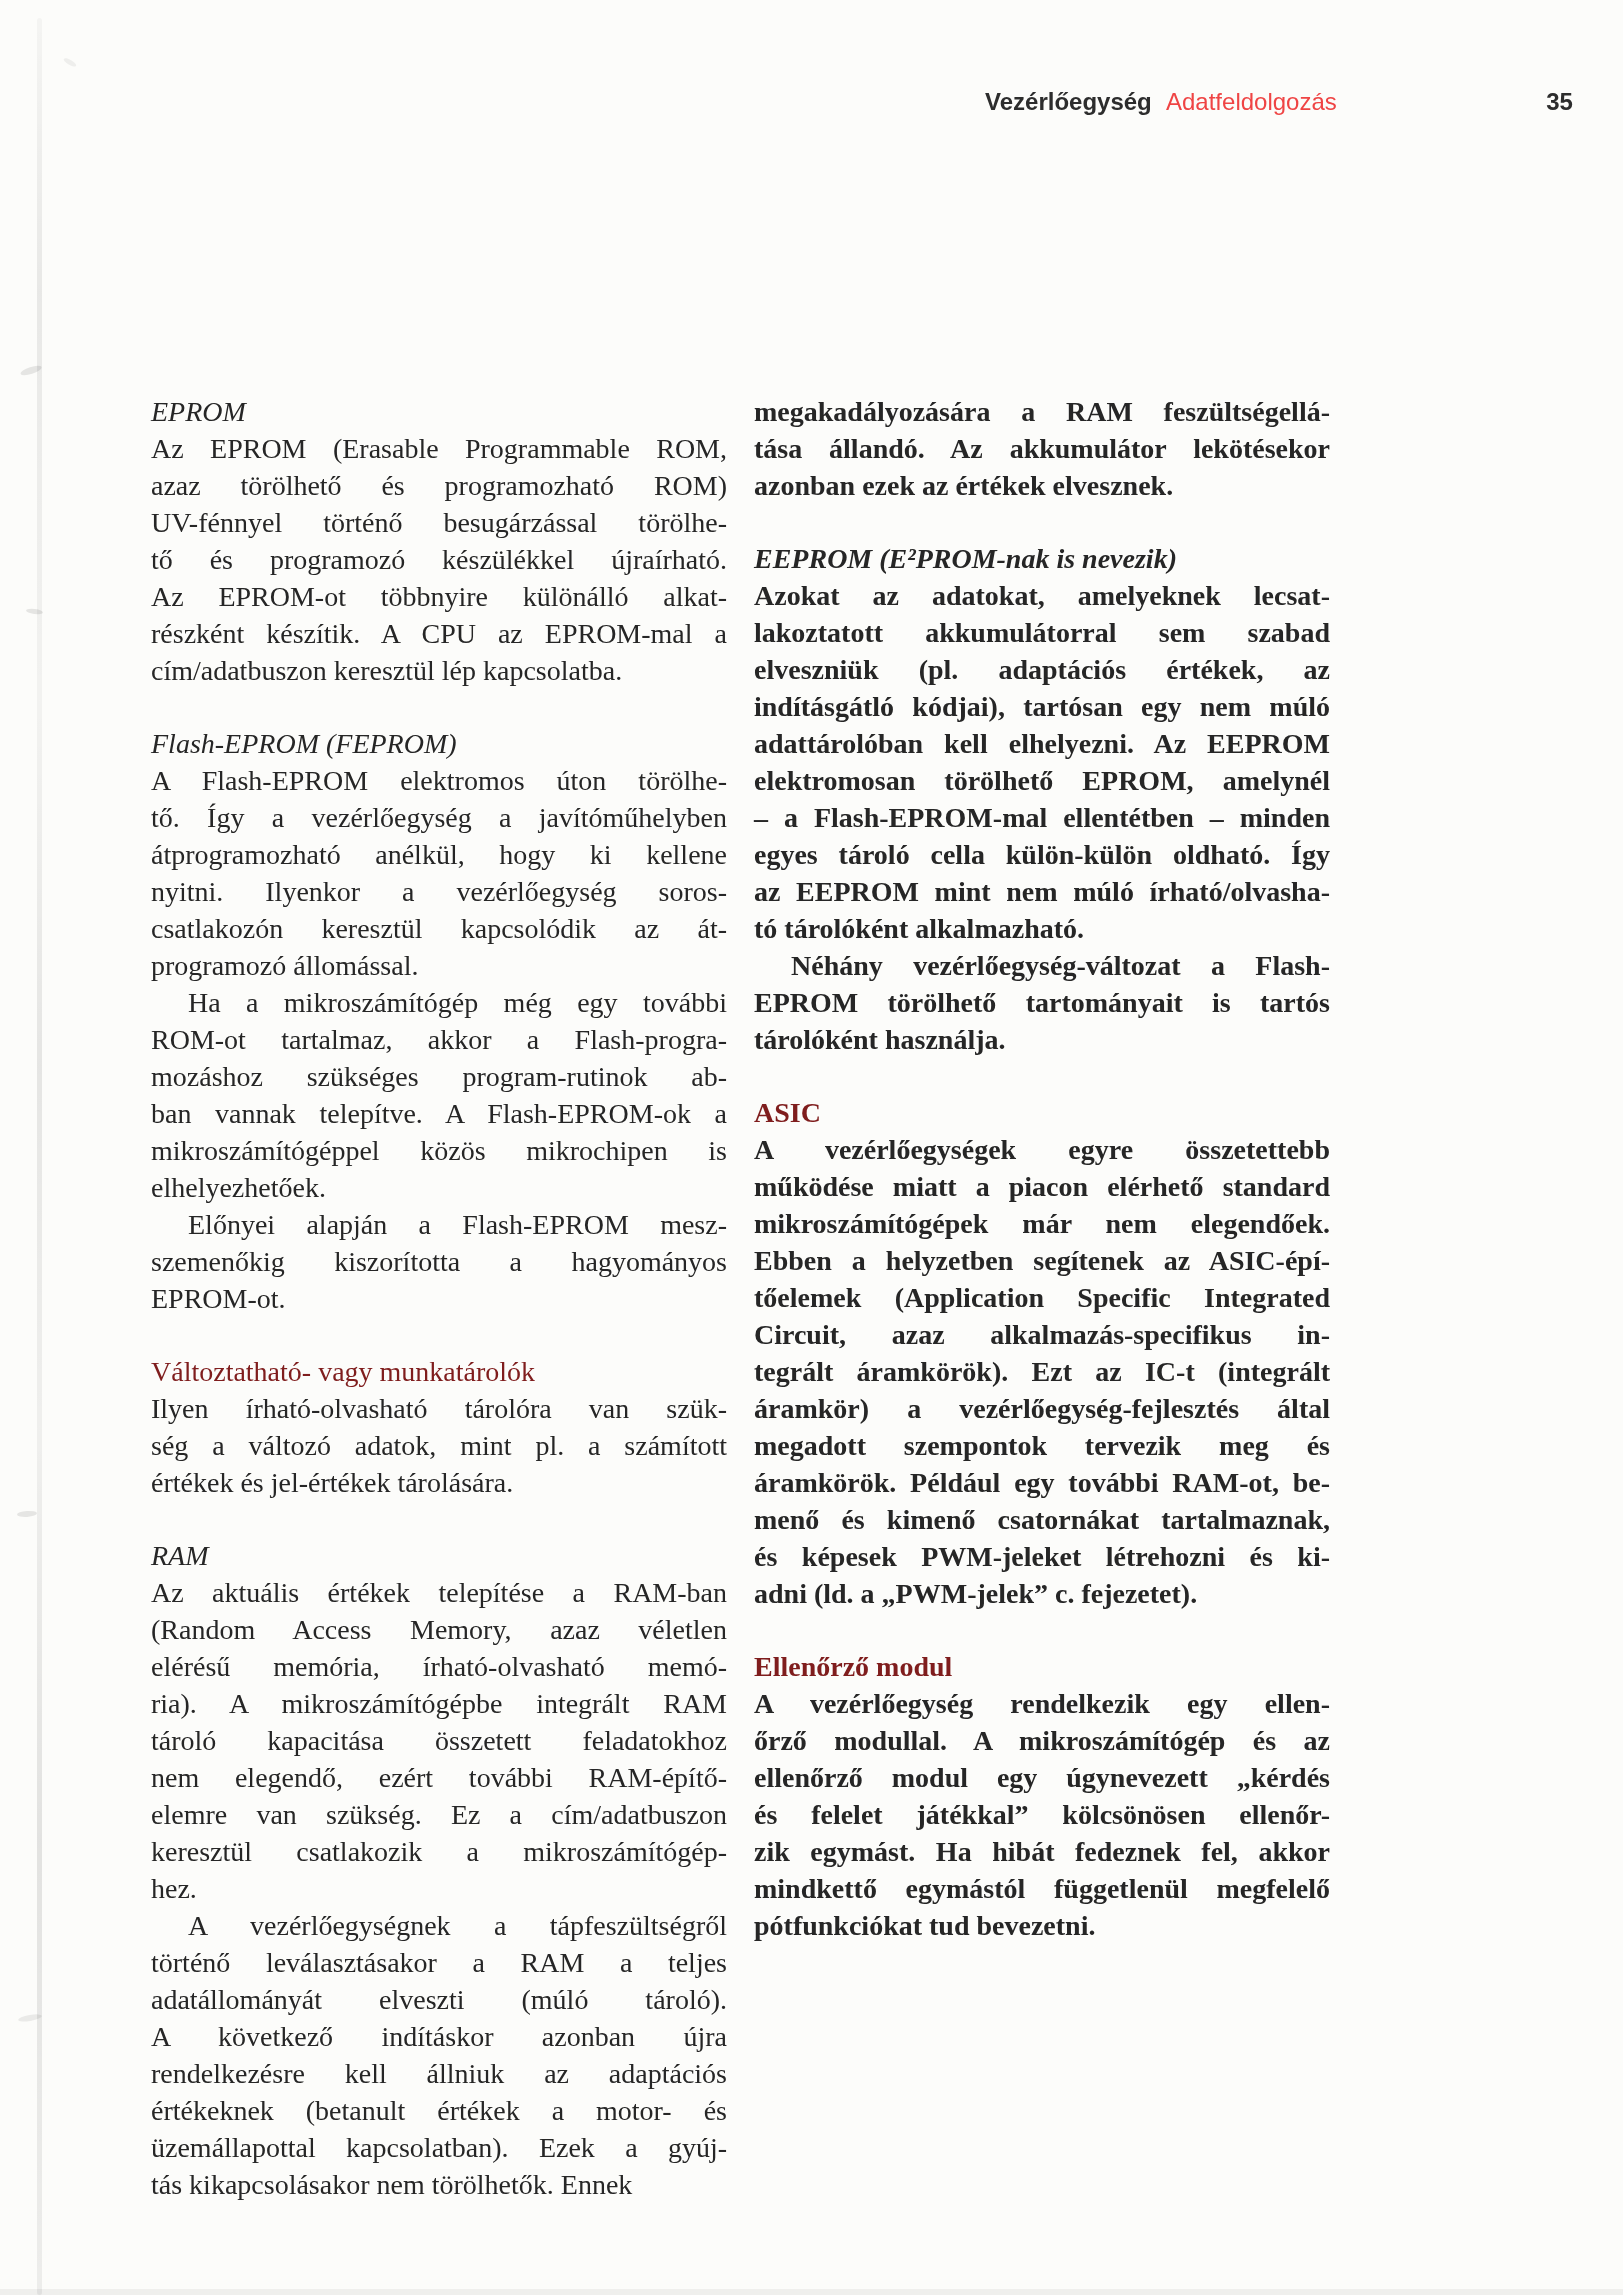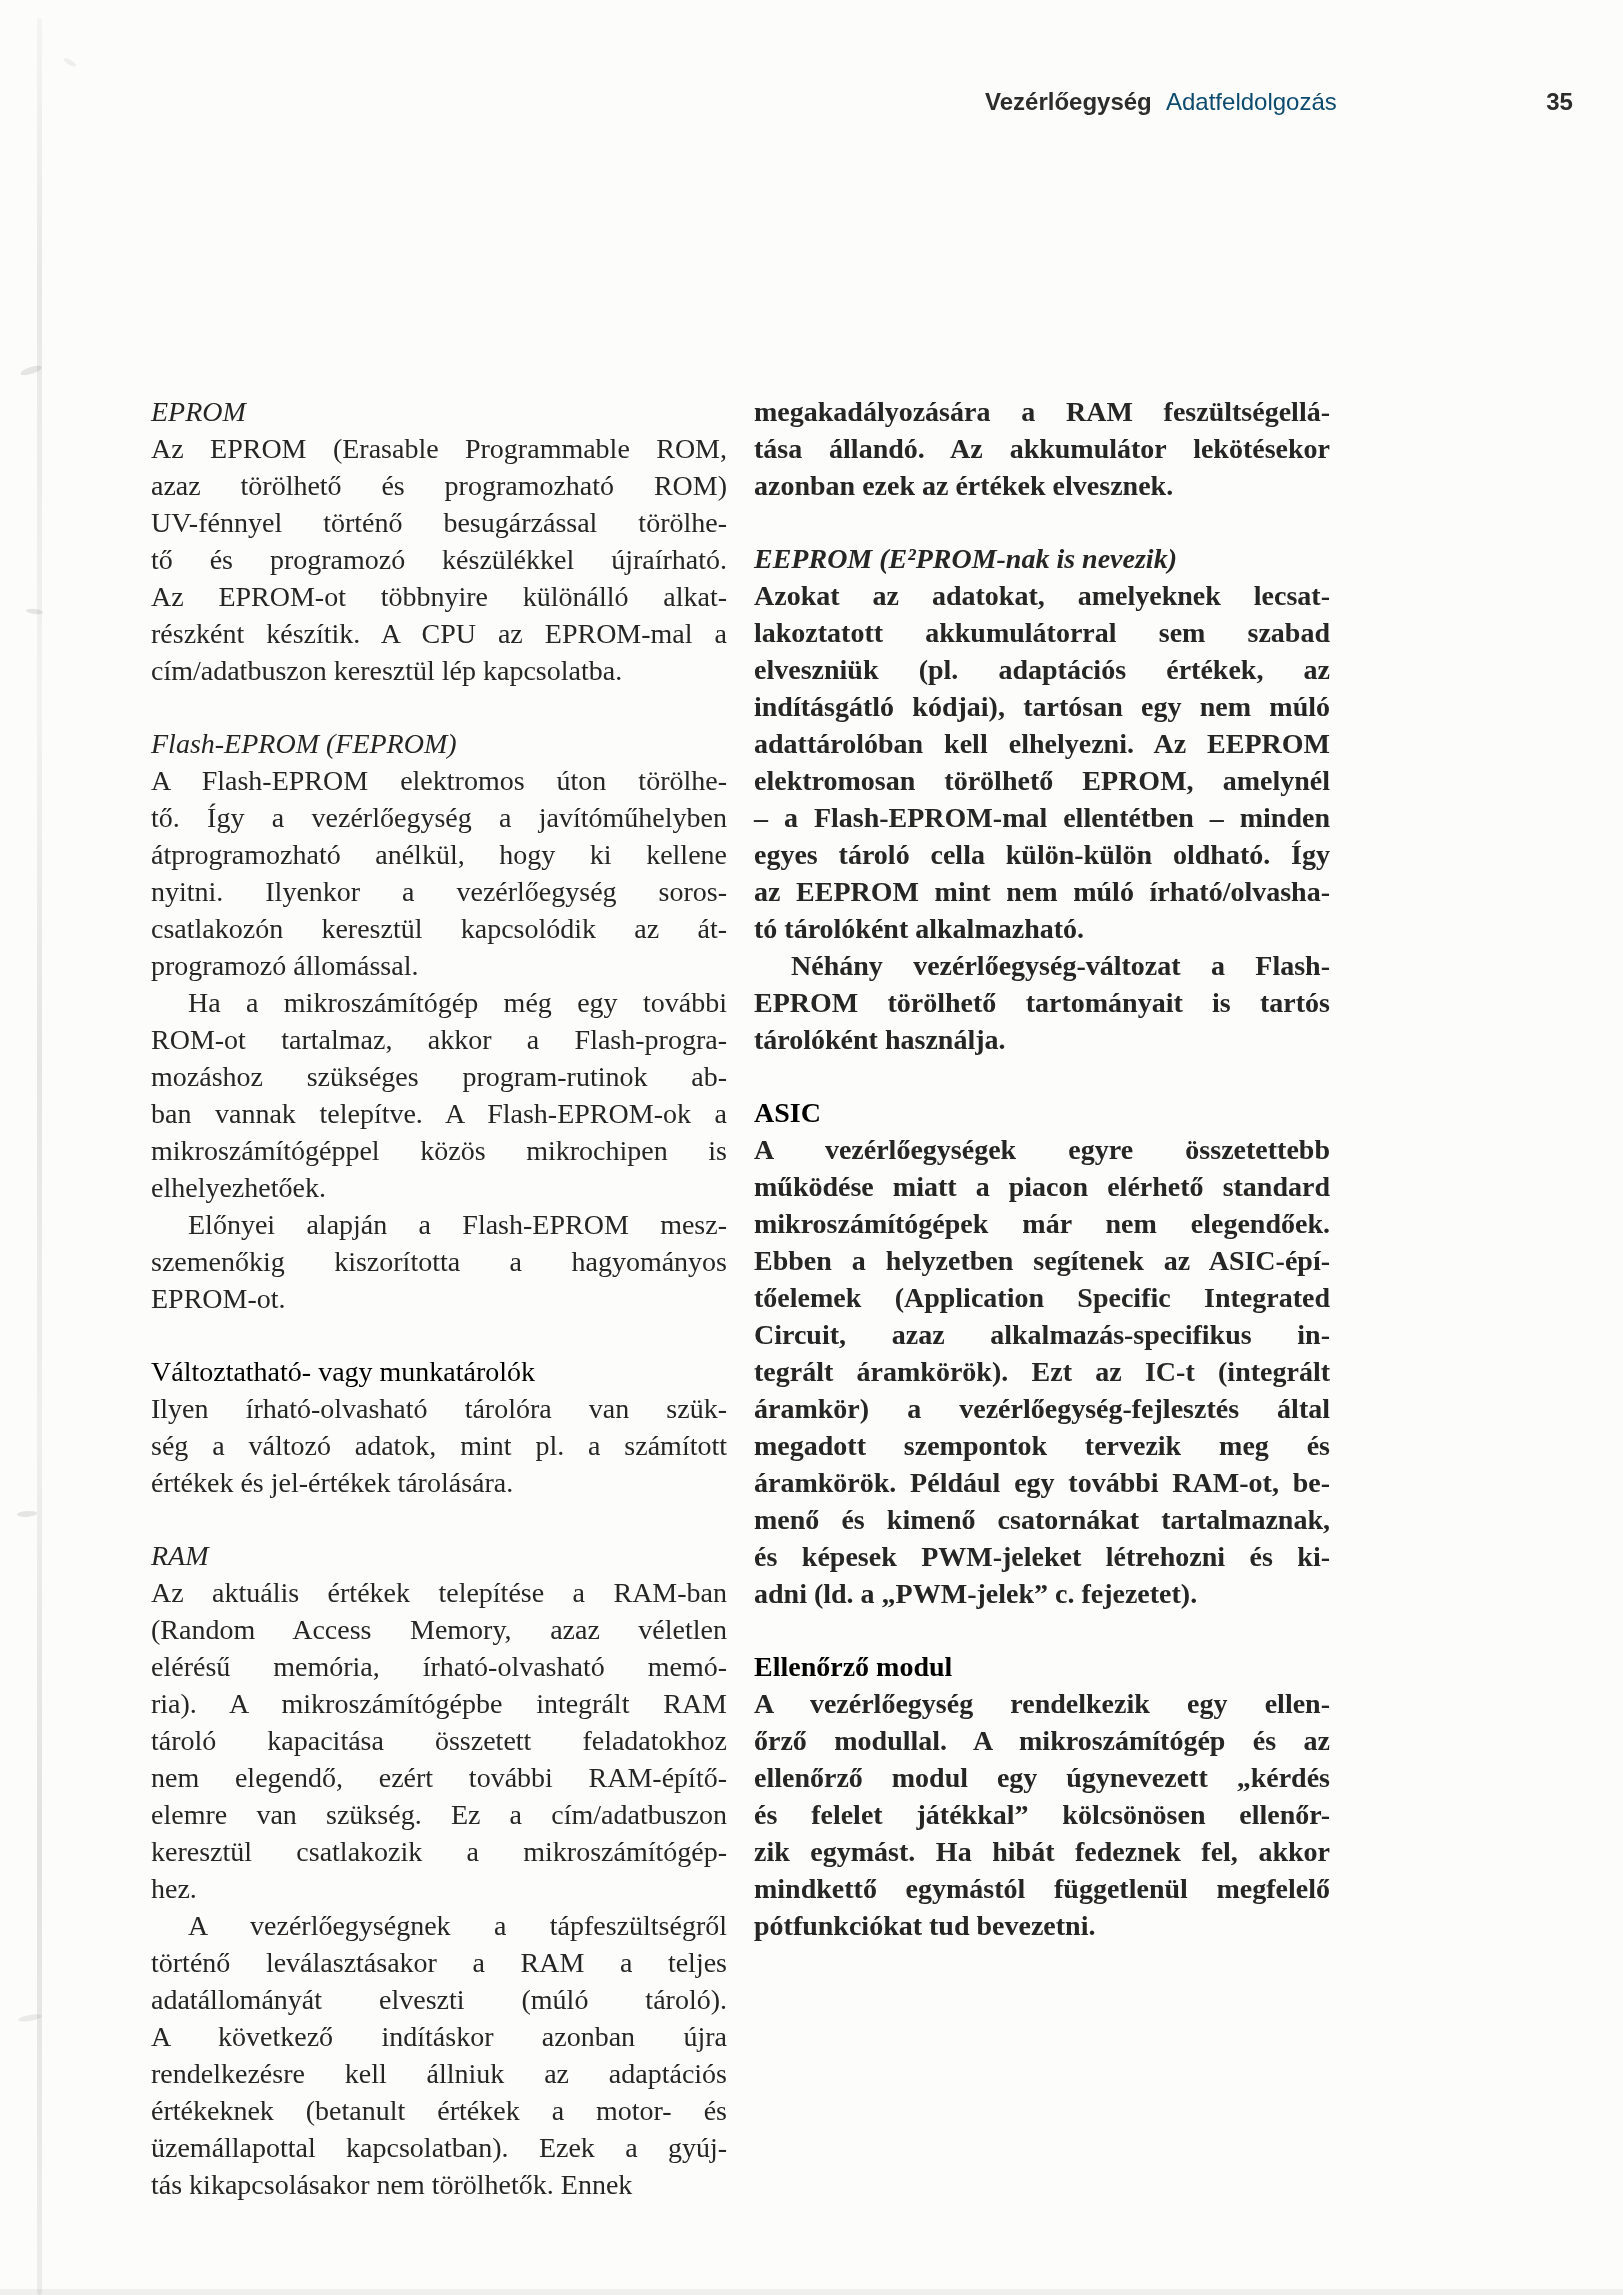--- a/index.html
+++ b/index.html
@@ -26,33 +26,33 @@
   .smudge.s2 { left:26px; top:609px;  width:17px; height:5.2px;  transform:rotate(6deg); }
   .smudge.s3 { left:17px; top:1511px; width:19.6px; height:5.9px;  transform:rotate(-4deg); }
   .smudge.s4 { left:18.3px; top:2015px; width:23.6px; height:5.9px;  transform:rotate(-10deg); opacity:.8; }
   .smudge.s5 { left:63px; top:60px;   width:14.4px; height:4.6px;  transform:rotate(30deg); opacity:.6; }
   .bottom-edge { position:absolute; left:0; bottom:0; width:100%; height:5.9px; background:rgba(0,0,0,0.05); }
 
   
   .running-header { position:absolute; top:86px; left:0; width:1623px; height:39px;
     font-family:"Liberation Sans", sans-serif; font-size:24px; line-height:31px; }
   .head-chapter { position:absolute; left:985px; font-weight:bold; color:#2d2d2d; }
-  .head-section { position:absolute; left:1166px; font-weight:normal; color:#0c4a6e; }
+  .head-section { position:absolute; left:1166px; font-weight:normal; color:#ef4444; }
   .page-number  { position:absolute; left:1525px; width:69px; text-align:center; font-weight:bold; color:#2d2d2d; }
 
   
   .column { position:absolute; top:393px; width:576px; font-size:28px; line-height:37px; }
   .col-left  { left:151px; }
   .col-right { left:754px;font-weight:bold; }
 
   .section + .section { margin-top:36px; }
 
   .heading { font-size:28px; line-height:37px; }
   .heading.italic { font-style:italic; }
-  .heading.blue { color:#000000; }
+  .heading.blue { color:#7f1d1d; }
 
   .para { margin:0; }
   .line { text-align:justify; text-align-last:justify; }
   .line.last { text-align-last:left; }
   .para.indent .line:first-child { text-indent:37px; }
 </style>
 </head>
 <body>
 
 <div class="page">

